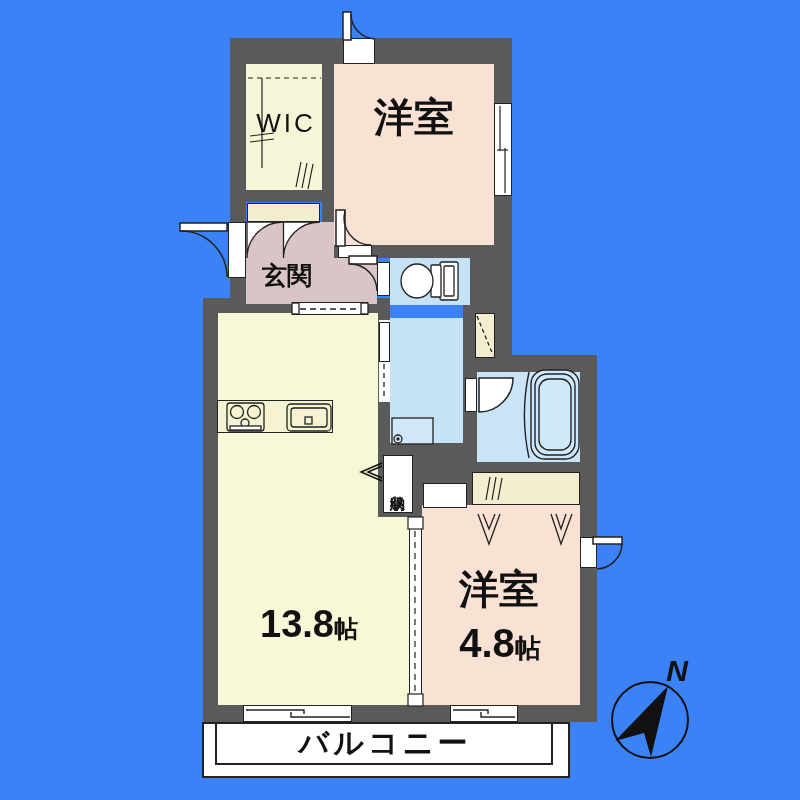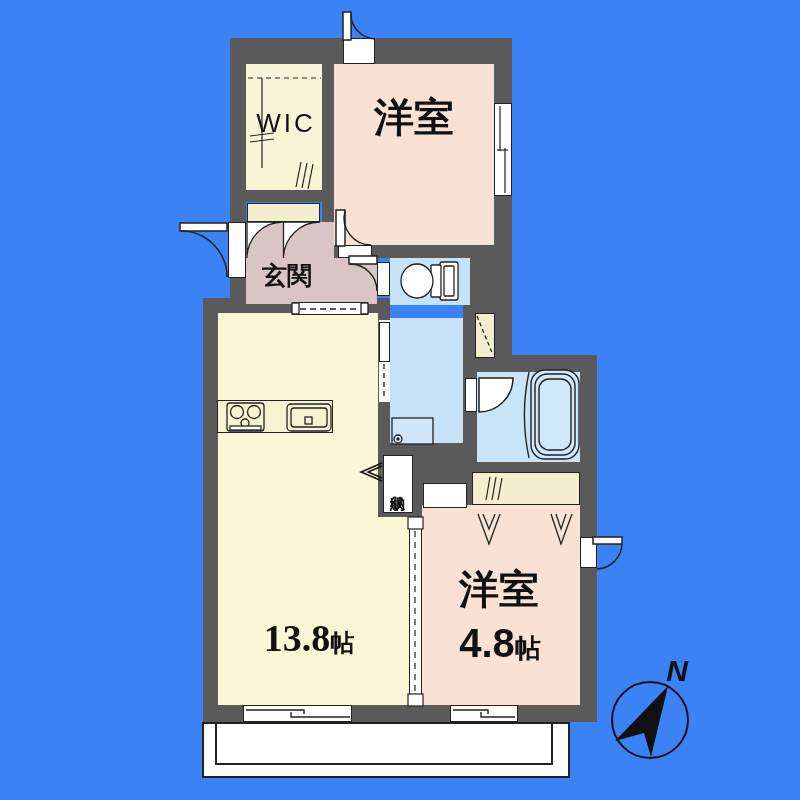--- a/index.html
+++ b/index.html
@@ -208,27 +208,28 @@
       <polygon points="668,686 615,741 644,733 651,757" fill="#111"></polygon>
     </g>
   </svg>
 
   <div class="label" style="left:286px;top:123px;font-size:26px;letter-spacing:3px;">WIC</div>
 
   <div class="label" style="left:414px;top:117px;font-size:40px;font-weight:600;">洋室</div>
 
   <div class="label" style="left:287px;top:275px;font-size:25px;font-weight:600;">玄関</div>
 
-  <div class="label" style="left:309px;top:638px;font-size:38px;font-weight:700;font-family:Liberation Serif, serif;">
+  <div class="label" style="left:309px;top:624px;font-size:38px;font-weight:700;">
     <span>13.8</span><span style="font-size:24px;font-weight:600;">帖</span>
   </div>
 
   <div class="label vtext" style="left:398px;top:484px;font-size:15px;font-weight:600;">収納</div>
 
   <div class="label" style="left:499px;top:589px;font-size:40px;font-weight:600;">洋室</div>
   <div class="label" style="left:500px;top:643px;font-size:40px;font-weight:700;">
     <span>4.8</span><span style="font-size:26px;font-weight:600;">帖</span>
   </div>
 
+  <div class="label" style="left:385px;top:743px;font-size:30px;font-weight:600;letter-spacing:4px;">バルコニー</div>
 
   <div class="label" style="left:677px;top:671px;font-size:30px;font-weight:800;font-style:italic;">N</div>
 
 </div>
 
 </body></html>

